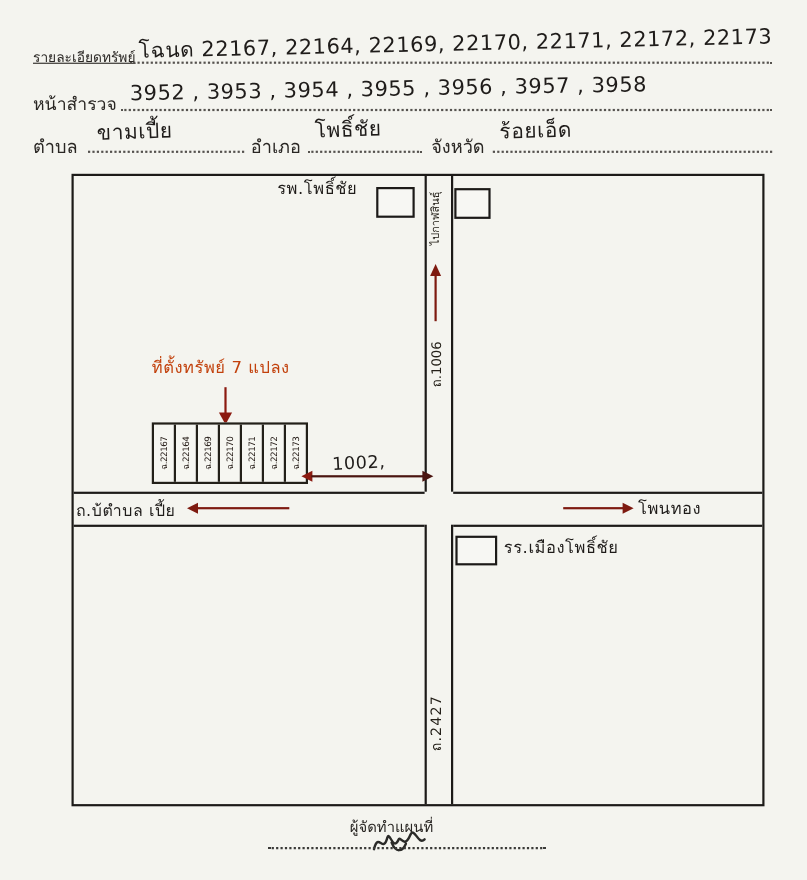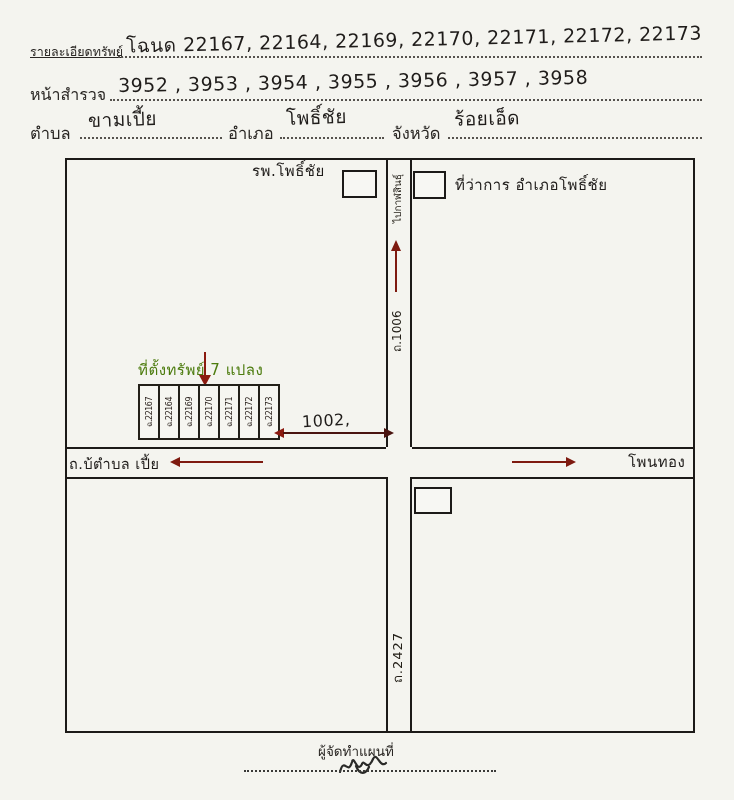--- a/index.html
+++ b/index.html
@@ -69,23 +69,22 @@
 
   <div class="abs hand" style="left:252px;top:159px;font-size:15px;">รพ.โพธิ์ชัย</div>
   <div class="box" style="left:342px;top:170px;width:35px;height:28px;"></div>
 
   <div class="abs vtext" style="left:385px;top:161px;width:24px;height:76px;font-size:10px;">ไปกาฬสินธุ์</div>
   <div class="tri up" style="left:391px;top:240px;"></div>
   <div class="red-shaft" style="left:395px;top:250px;width:2px;height:42px;"></div>
   <div class="abs vtext" style="left:385px;top:300px;width:22px;height:62px;font-size:12px;">ถ.1006</div>
 
   <div class="box" style="left:413px;top:171px;width:33px;height:28px;"></div>
-  <div class="abs hand" style="left:455px;top:173px;font-size:15px;">ที่ว่าการ อำเภอโพธิ์ชัย</div>
 
-  <div class="abs hand" style="left:138px;top:322px;font-size:15px;color:#4d7c0f;margin-top:36px;">ที่ตั้งทรัพย์ 7 แปลง</div>
+  <div class="abs hand" style="left:138px;top:322px;font-size:15px;color:#c2410c;">ที่ตั้งทรัพย์ 7 แปลง</div>
   <div class="red-shaft" style="left:204px;top:352px;width:2px;height:24px;background:#8b1a10;"></div>
   <div class="tri down" style="left:199px;top:375px;"></div>
 
   <div class="parcel-strip" style="left:138px;top:384px;width:142px;height:56px;">
     <div class="parcel-cell">
         <span class="vtext">ฉ.22167</span>
       </div>
     <div class="parcel-cell">
         <span class="vtext">ฉ.22164</span>
       </div>
@@ -110,23 +109,24 @@
   <div class="red-shaft" style="left:283px;top:432px;width:104px;height:2px;background:#4a1410;"></div>
   <div class="tri right" style="left:384px;top:428px;"></div>
   <div class="abs hand" style="left:302px;top:411px;font-size:16px;transform:rotate(-3deg);">1002,</div>
 
   <div class="abs hand" style="left:69px;top:452px;font-size:14.5px;">ถ.บ้ตำบล เปี้ย</div>
   <div class="tri left" style="left:170px;top:457px;border-right-color:#7e1a10;"></div>
   <div class="red-shaft" style="left:179px;top:461px;width:84px;height:2px;"></div>
 
   <div class="red-shaft" style="left:512px;top:461px;width:56px;height:2px;"></div>
   <div class="tri right" style="left:566px;top:457px;border-left-color:#7e1a10;"></div>
-  <div class="abs hand" style="left:580px;top:450px;font-size:15px;margin-left:48px;">โพนทอง</div>
+  <div class="abs hand" style="left:580px;top:450px;font-size:15px;">โพนทอง</div>
 
   <div class="box" style="left:414px;top:487px;width:38px;height:27px;"></div>
+  <div class="abs hand" style="left:458px;top:486px;font-size:15px;">รร.เมืองโพธิ์ชัย</div>
 
   <div class="abs vtext" style="left:386px;top:612px;width:22px;height:90px;font-size:13px;letter-spacing:1px;">ถ.2427</div>
 
   <div class="abs print bold" style="left:318px;top:740px;font-size:13.5px;">ผู้จัดทำแผนที่</div>
   <svg class="abs" style="left:336px;top:750px;" width="54" height="28" viewBox="0 0 54 28">
     <path d="M4,22 C8,6 12,26 16,12 C18,4 21,24 26,14 C28,8 31,23 37,9 C41,1 44,19 50,13 M20,16 C24,26 30,24 33,17" fill="none" stroke="#2a2a28" stroke-width="2.2" stroke-linecap="round"></path>
   </svg>
   <div class="dotted" style="left:244px;top:770px;width:252px;border-bottom-color:#3a3a38;"></div>
 
 </div>

